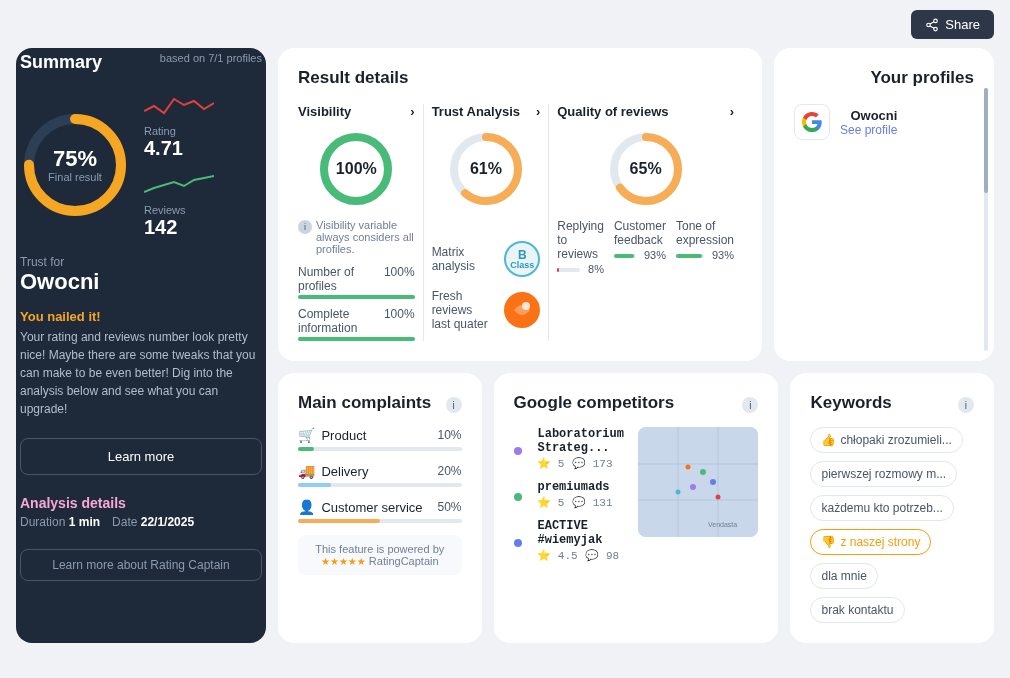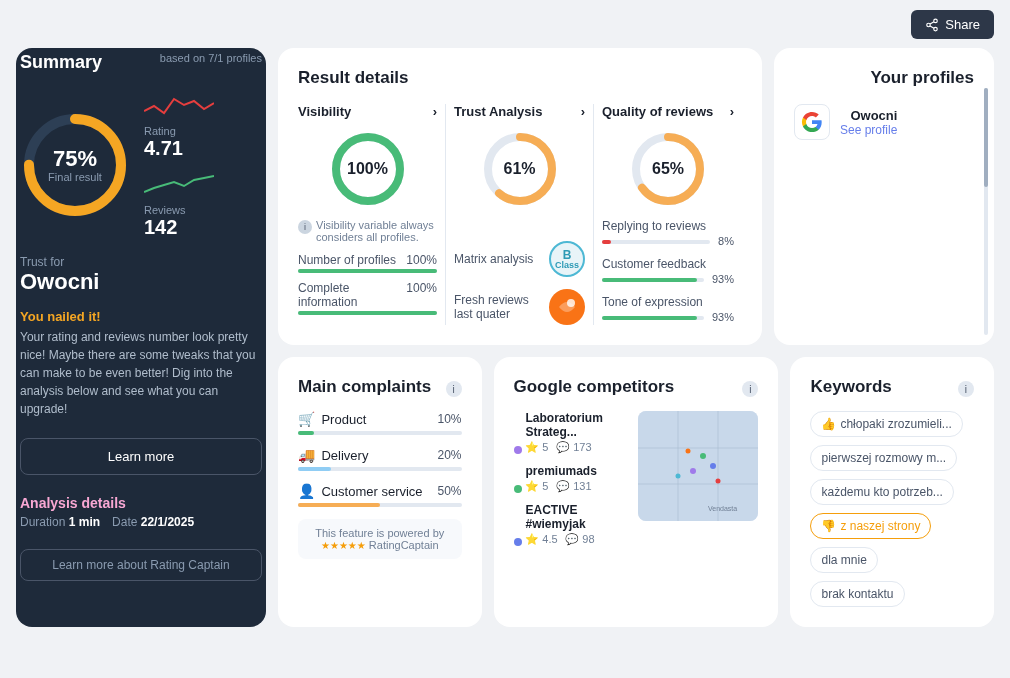--- a/index.html
+++ b/index.html
@@ -261,21 +261,21 @@
       font-size: 12px;
       font-weight: 700;
       color: #2d9ab5;
       flex-direction: column;
       line-height: 1;
     }
 
     
     .quality-metrics {
       display: flex;
-      flex-direction: column;
+      flex-direction: row;
       gap: 10px;
       margin-top: 8px;
     }
 
     .quality-metric-item {
       font-size: 12px;
       color: #4a5568;
     }
 
     .quality-metric-title {
@@ -414,22 +414,23 @@
     }
 
     .competitor-list {
       display: flex;
       flex-direction: column;
       gap: 10px;
     }
 
     .competitor-item {
       display: flex;
-      align-items: flex-end;
-      gap: 4px;
+      align-items: center;
+      gap: 16px;
+      font-family: Liberation Mono, monospace;
     }
 
     .competitor-dot {
       width: 8px;
       height: 8px;
       border-radius: 50%;
       margin-top: 4px;
       flex-shrink: 0;
     }
 

